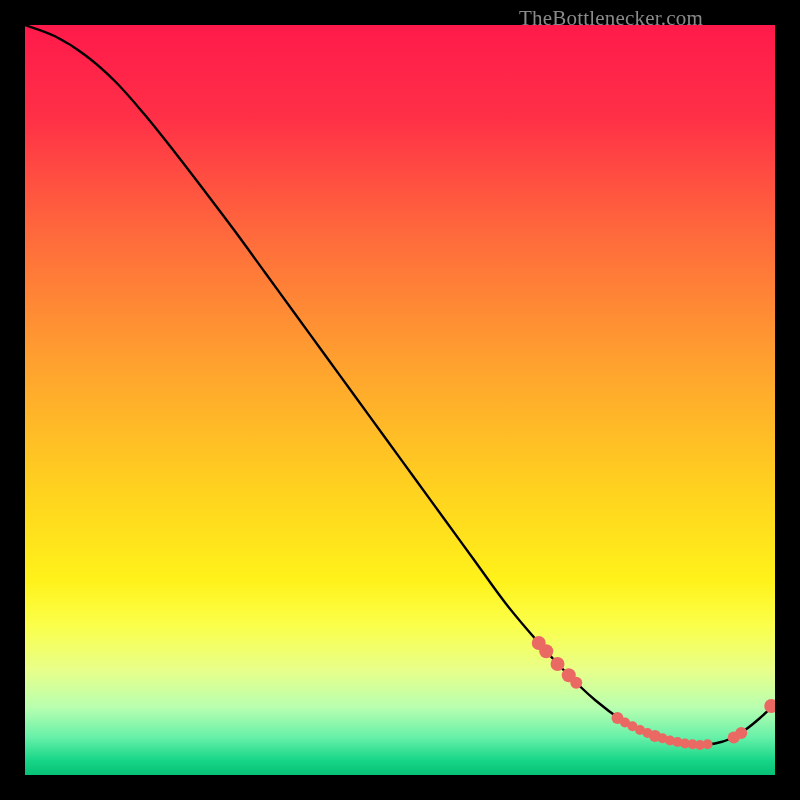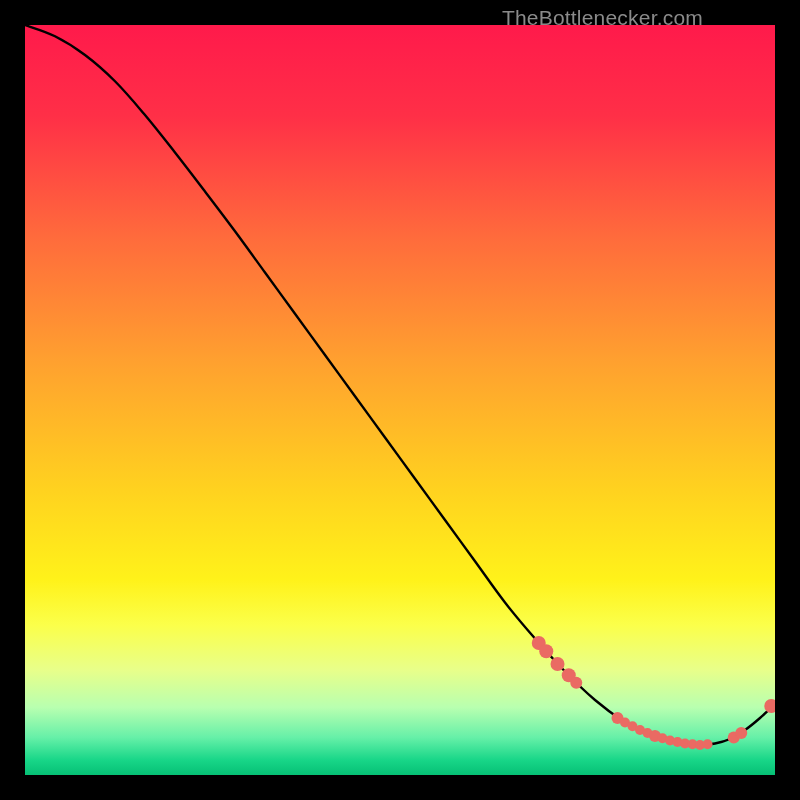--- a/index.html
+++ b/index.html
@@ -8,20 +8,21 @@
     width: 800px;
     height: 800px;
     background: #000;
     overflow: hidden;
     font-family: Arial, Helvetica, sans-serif;
   }
   .stage {
     position: relative;
     width: 717px;
     height: 800px;
+    font-family: Liberation Serif, serif;
   }
   .attribution {
     position: absolute;
     top: 6px;
     right: 14px;
     color: #8a8a8a;
     font-size: 21px;
     font-weight: 500;
     letter-spacing: 0.2px;
     z-index: 5;

